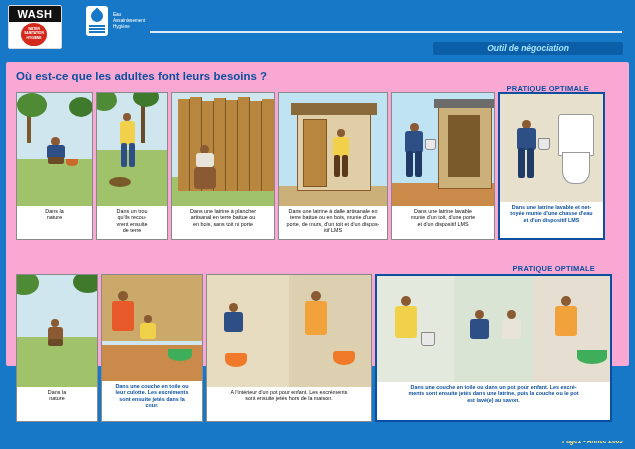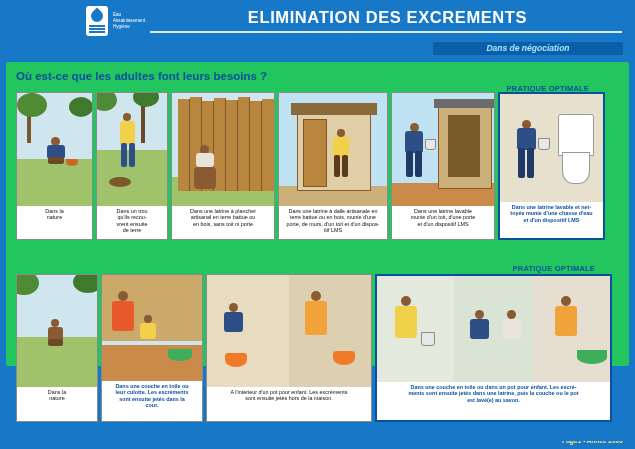--- a/index.html
+++ b/index.html
@@ -116,21 +116,21 @@
     font-style: italic;
     text-align: center;
     line-height: 13px;
     font-weight: bold;
   }
   
   #sheet {
     position: absolute;
     left: 6px; top: 62px;
     width: 623px; height: 304px;
-    background: #22c55e;
+    background: #f9a8d4;
     border-radius: 2px;
   }
   .section-q {
     position: absolute;
     left: 10px;
     color: #0b4f9e;
     font-size: 11.5px;
     font-weight: bold;
   }
   #q-adults { top: 8px; }
@@ -270,34 +270,37 @@
     background: #1878c8;
   }
 </style>
 </head>
 <body>
 
 <div id="page">
 
   <div id="header">
 
+    <div id="logo-wash">
+      <div class="wash-top">WASH</div>
+      <div class="wash-circle">WATER SANITATION HYGIENE</div>
+    </div>
 
     <div id="logo-eah">
       <div class="drop"></div>
       <div class="bars"></div>
     </div>
     <div id="logo-eah-text" style="white-space: pre-line;"><span>Eau
 Assainissement
 Hygiène</span></div>
 
-    <div id="main-title">ELIMINATION DES EXCREMENTS</div>
     <div id="title-rule"></div>
 
     <div id="negotiation-bar">
-      <span>Dans de négociation</span>
+      <span>Outil de négociation</span>
     </div>
   </div>
 
   <div id="sheet">
 
     <div class="section-q" id="q-adults">Où est-ce que les adultes font leurs besoins ?</div>
     <div class="best-practice-label" id="bp-adults">PRATIQUE OPTIMALE</div>
 
     <div class="row" id="row-adults">
 

